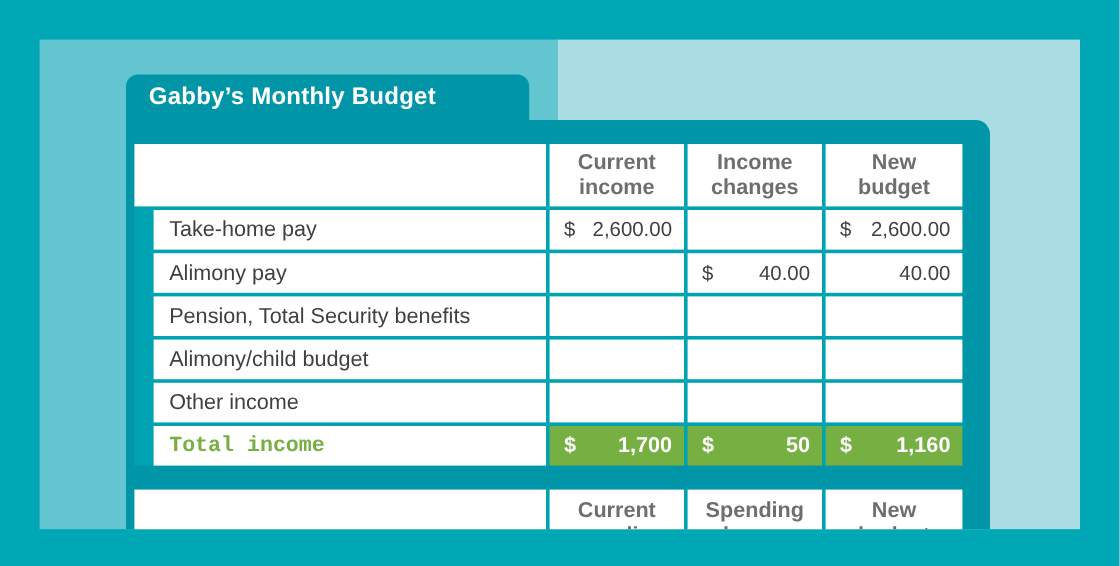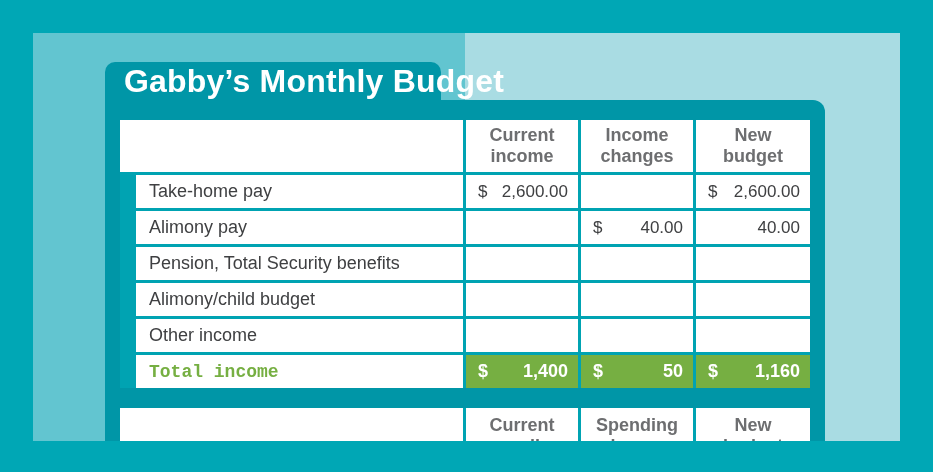--- a/index.html
+++ b/index.html
@@ -40,40 +40,40 @@
     top: 29px;
     width: 336px;
     height: 38px;
     background: #0096A7;
     border-radius: 10px 10px 0 0;
     display: flex;
     align-items: center;
   }
   .page-title {
     color: #ffffff;
-    font-size: 32px;
+    font-size: 20px;
     font-weight: bold;
     padding-left: 19px;
     letter-spacing: 0.2px;
     white-space: nowrap;
   }
   .folder-body {
     position: absolute;
     left: 72px;
     top: 67px;
     width: 720px;
     bottom: 0;
     background: #0096A7;
     border-radius: 0 12px 0 0;
   }
 
   
   .budget-table {
     position: absolute;
-    left: 87px;
+    left: 79px;
     width: 690px;
     display: grid;
     grid-template-columns: 343px 112px 112px 114px;
     gap: 3px;
     background: #00A3B2;
   }
   #income-table {
     top: 87px;
     grid-template-rows: 52px 33px 33px 33px 33px 33px 33px;
   }
@@ -229,21 +229,21 @@
         <div class="cell money-cell">
           <span></span>
           <span></span>
         </div>
       </div>
 
       <div class="row">
         <div class="cell label-cell total-label">Total income</div>
         <div class="cell money-cell total-money">
           <span>$</span>
-          <span>1,400</span>
+          <span>1,700</span>
         </div>
         <div class="cell money-cell total-money">
           <span>$</span>
           <span>50</span>
         </div>
         <div class="cell money-cell total-money">
           <span>$</span>
           <span>1,160</span>
         </div>
       </div>

